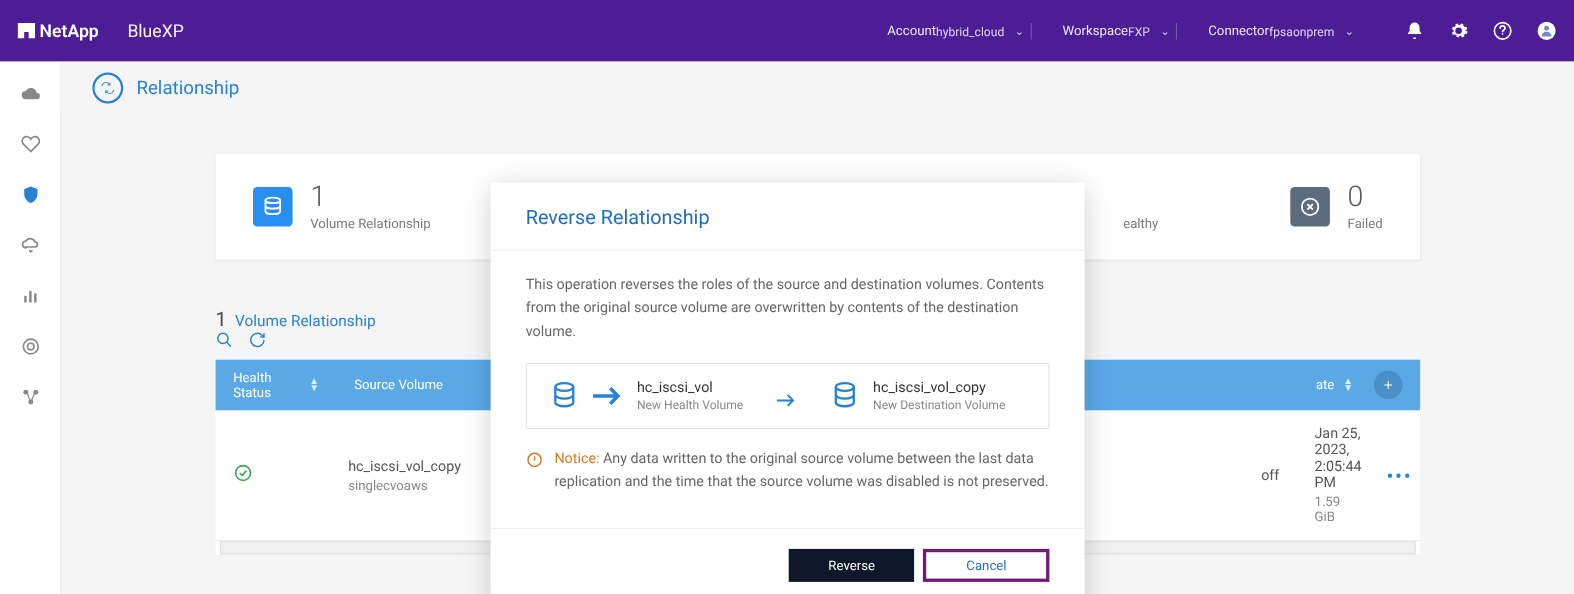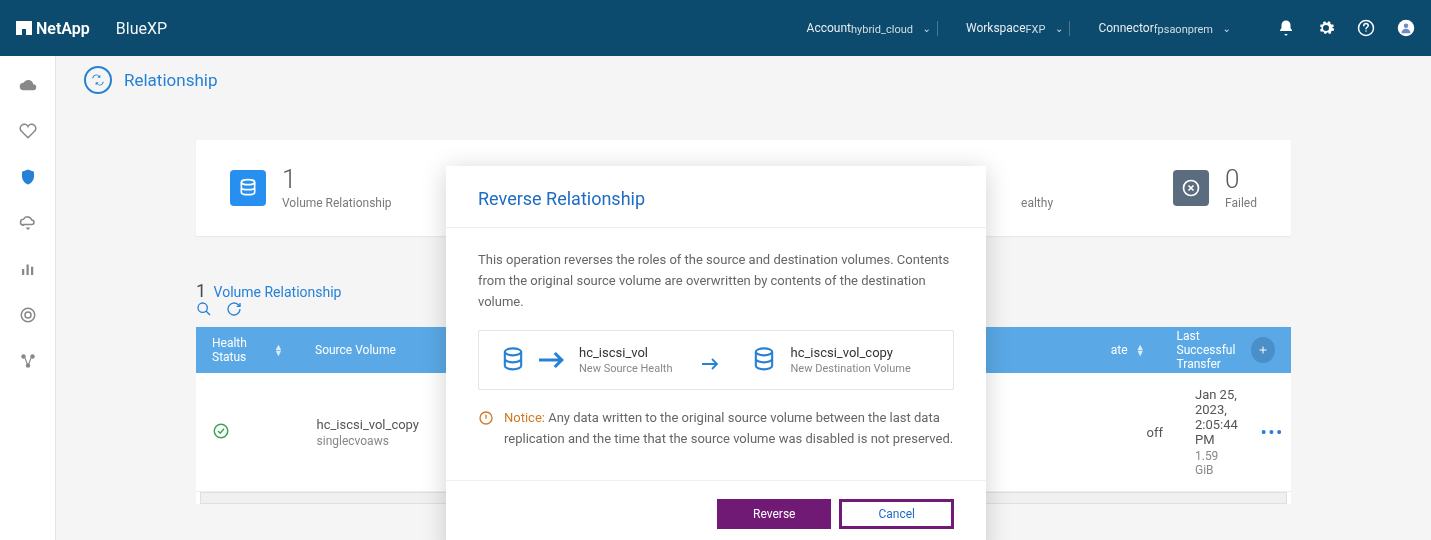--- a/index.html
+++ b/index.html
@@ -1,19 +1,19 @@
 <!DOCTYPE html>
 <html><head>
   <meta charset="utf-8">
   <style>
     * { margin: 0; padding: 0; box-sizing: border-box; font-family: -apple-system, BlinkMacSystemFont, "Segoe UI", Roboto, sans-serif; }
     body { width: 1431px; height: 540px; background: #f5f5f5; overflow: hidden; position: relative; }
 
     
-    .top-header { height: 56px; background: #0c4a6e; display: flex; align-items: center; padding: 0 16px; color: #fff; }
+    .top-header { height: 56px; background: #4c1d95; display: flex; align-items: center; padding: 0 16px; color: #fff; }
     .brand { display: flex; align-items: center; gap: 8px; }
     .brand-logo { font-weight: 600; font-size: 16px; display: flex; align-items: center; gap: 4px; }
     .brand-product { font-size: 16px; margin-left: 18px; opacity: 0.95; }
     .top-spacer { flex: 1; }
     .dropdown-group { display: flex; gap: 28px; align-items: center; margin-right: 40px; }
     .dropdown-item { display: flex; position: relative; padding-right: 24px; border-right: 1px solid rgba(255,255,255,0.25); margin-right: 0; text-align: center; }
     .dropdown-item:last-child { border-right: none; }
     .dropdown-label { font-size: 12px; opacity: 0.9; }
     .dropdown-value { font-size: 11px; opacity: 0.8; margin-top: 2px; }
     .dropdown-chevron { position: absolute; right: 6px; top: 2px; font-size: 10px; opacity: 0.8; }
@@ -86,21 +86,21 @@
     .rel-side { display: flex; align-items: center; gap: 12px; }
     .rel-side svg { width: 28px; height: 28px; }
     .rel-text .name { font-size: 13px; color: #333; }
     .rel-text .sub { font-size: 11px; color: #888; margin-top: 2px; }
     .rel-arrow svg { width: 18px; height: 14px; }
     .modal-notice { display: flex; gap: 10px; margin-top: 18px; font-size: 13px; color: #666; line-height: 1.6; }
     .modal-notice svg { flex-shrink: 0; width: 16px; height: 16px; margin-top: 2px; }
     .notice-label { color: #d17a24; }
     .modal-footer { padding: 18px 32px 28px; display: flex; justify-content: flex-end; gap: 8px; border-top: 1px solid #f0f0f0; margin-top: 8px; }
     .btn { height: 30px; padding: 0 36px; font-size: 12px; border-radius: 0; cursor: pointer; }
-    .btn-primary { background: #701a75; color: #fff; border: none; }
+    .btn-primary { background: #0f172a; color: #fff; border: none; }
     .btn-secondary { background: #fff; color: #1e6cc4; border: 3px solid #701a75; }
   </style>
 </head>
 <body>
 
 <div class="top-header">
   <div class="brand">
     <span class="brand-logo">
       <svg width="16" height="14" viewBox="0 0 16 14">
           <path fill="#fff" d="M0 0h6v14H0zM10 0h6v14h-6zM6 0h4v8H6z"></path>
@@ -245,23 +245,20 @@
           <span>Health Status</span>
           <span class="th-sort">▲<br>▼</span>
         </div>
         <div class="th source">
           <span>Source Volume</span>
         </div>
         <div class="th state" style="justify-content:flex-end">
           <span>ate</span>
           <span class="th-sort">▲<br>▼</span>
         </div>
-        <div class="th transfer">
-          <span>Last Successful Transfer</span>
-        </div>
         <div class="th-add">
           <svg viewBox="0 0 24 24">
               <path d="M12 5v14M5 12h14" stroke="#fff" stroke-width="2"></path>
             </svg>
         </div>
       </div>
 
       <div class="trow">
         <div class="td health">
           <svg viewBox="0 0 24 24" fill="none" stroke="#3aa655" stroke-width="2">
@@ -298,21 +295,21 @@
       <div class="rel-side">
         <svg viewBox="0 0 24 24" fill="none" stroke="#2781d5" stroke-width="1.8">
             <ellipse cx="12" cy="5" rx="7" ry="3"></ellipse>
             <path d="M5 5v6c0 1.7 3.1 3 7 3s7-1.3 7-3V5M5 11v6c0 1.7 3.1 3 7 3s7-1.3 7-3v-6"></path>
           </svg>
         <svg width="16" height="10" viewBox="0 0 16 10">
             <path d="M0 5h12M9 1l4 4-4 4" stroke="#2781d5" stroke-width="1.8" fill="none"></path>
           </svg>
         <div class="rel-text">
           <div class="name">hc_iscsi_vol</div>
-          <div class="sub">New Source Health</div>
+          <div class="sub">New Health Volume</div>
         </div>
       </div>
       <div class="rel-arrow">
         <svg viewBox="0 0 18 14">
             <path d="M0 7h14M10 2l5 5-5 5" stroke="#2781d5" stroke-width="1.8" fill="none"></path>
           </svg>
       </div>
       <div class="rel-side">
         <svg viewBox="0 0 24 24" fill="none" stroke="#2781d5" stroke-width="1.8">
             <ellipse cx="12" cy="5" rx="7" ry="3"></ellipse>

